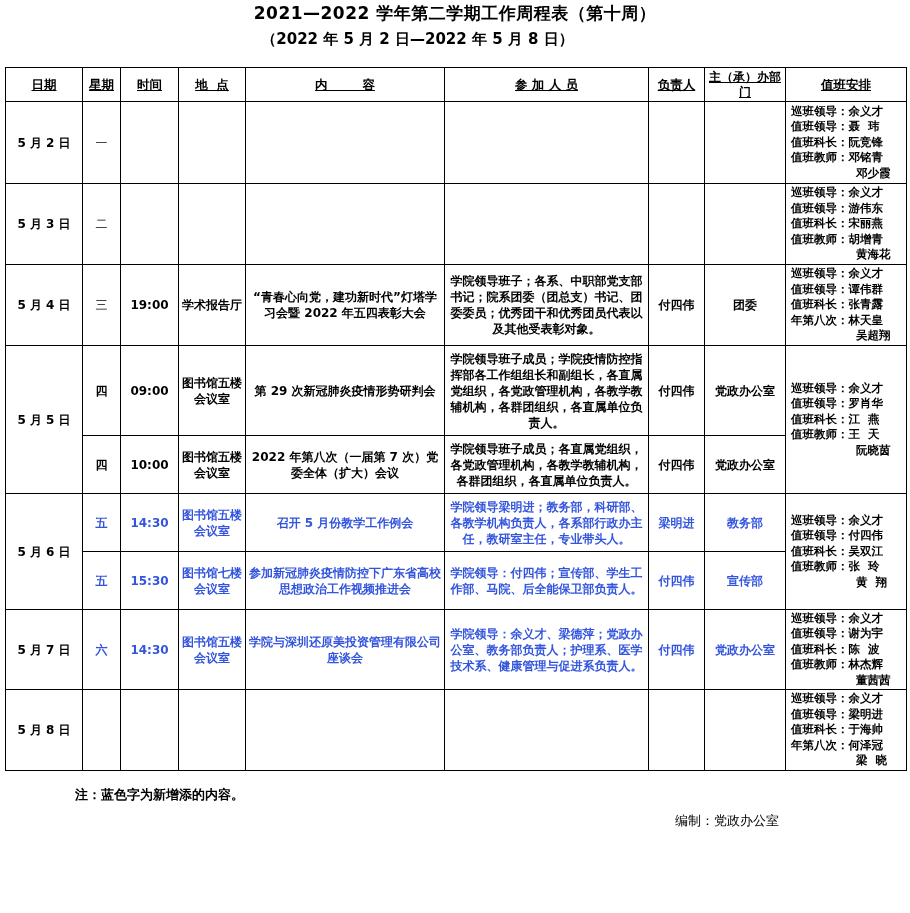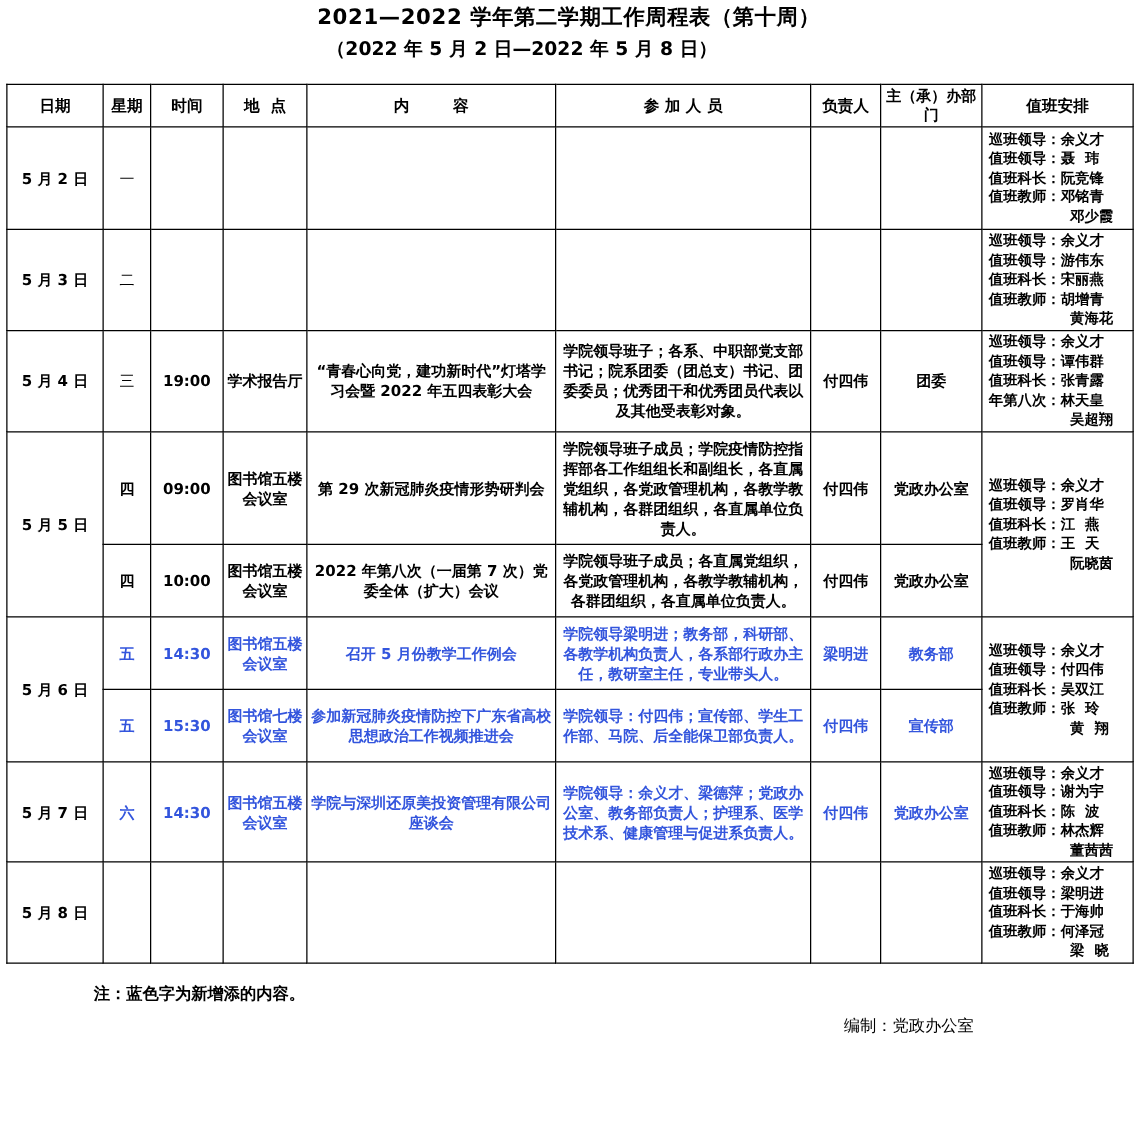--- a/index.html
+++ b/index.html
@@ -7,21 +7,21 @@
          font-family: "DejaVu Sans", sans-serif; color: #000; }
   .title { position: absolute; left: 0; width: 910px; top: 2px; text-align: center;
            font-size: 17px; font-weight: bold; letter-spacing: 0.5px; }
   .subtitle { position: absolute; left: 0; width: 835px; top: 30px; text-align: center;
               font-size: 15px; font-weight: bold; }
   table.sched { position: absolute; left: 5px; top: 67px; width: 901px;
                 border-collapse: collapse; table-layout: fixed; }
   table.sched td, table.sched th { border: 1.5px solid #000; padding: 0 3px;
                 font-size: 12px; font-weight: bold; text-align: center; vertical-align: middle;
                 line-height: 16px; overflow: hidden; }
-  table.sched th { height: 33px; font-size: 12.5px; }
+  table.sched th { height: 33px; font-size: 12.5px; text-decoration: underline; }
   .left { text-align: right; }
   .blue { color: #3355dd; }
   .duty { text-align: left !important; padding-left: 5px !important; font-size: 11.5px !important; line-height: 15.5px !important; white-space: nowrap; }
   .duty .cont { padding-left: 65px; display: block; }
   .content { font-size: 12px; line-height: 17px; }
   .participants { font-size: 11.5px; line-height: 16px; text-align: center; }
   .note { position: absolute; left: 75px; top: 786px; font-size: 13px; font-weight: bold; }
   .compiler { position: absolute; left: 675px; top: 812px; font-size: 13px; font-weight: normal; }
 </style>
 </head>
@@ -191,21 +191,21 @@
       <td></td>
       <td></td>
       <td></td>
       <td></td>
       <td></td>
       <td></td>
       <td class="duty">
         <div>巡班领导：余义才</div>
         <div>值班领导：梁明进</div>
         <div>值班科长：于海帅</div>
-        <div>值班教师：何泽冠</div>
+        <div>年第八次：何泽冠</div>
         <span class="cont" style="white-space:pre">梁  晓</span>
       </td>
     </tr>
   </tbody>
 </table>
 
 <div class="note">注：蓝色字为新增添的内容。</div>
 <div class="compiler">编制：党政办公室</div>
 
 </body></html>

